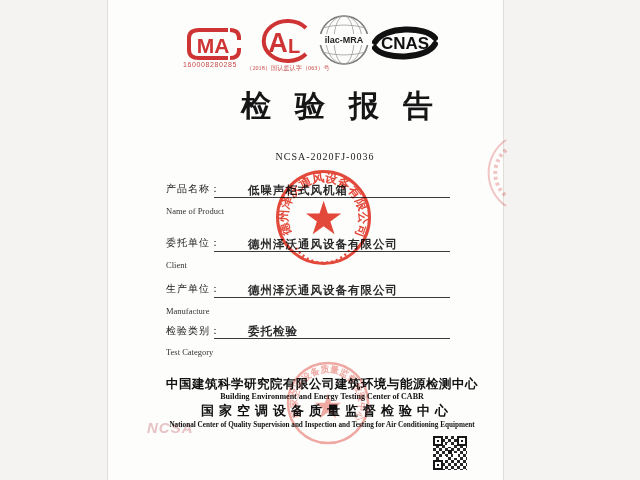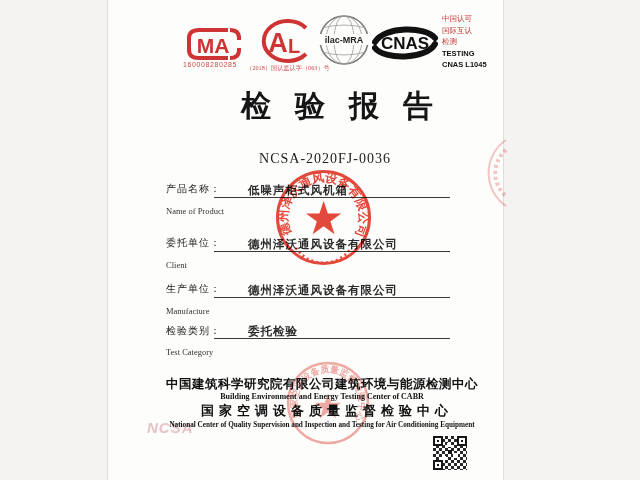--- a/index.html
+++ b/index.html
@@ -13,21 +13,21 @@
   .cma-number { left:183px; top:61px; font-size:7px; letter-spacing:.6px; color:#c84b48; font-family:"Liberation Sans",sans-serif; }
   .cal-note   { left:236px; top:64px; width:104px; font-size:6.2px; color:#c84b48; text-align:center; }
   .cnas-text  { left:442px; top:13px; line-height:11.5px; font-size:7.5px; font-family:"Liberation Sans",sans-serif; }
   .cnas-text .red { color:#c2342f; display:block; }
   .cnas-text .blk { color:#111; font-weight:bold; display:block; }
 
   
   .title-cn { left:140px; top:86px; width:370px; text-align:center; font-size:30px; font-weight:bold;
               letter-spacing:24px; padding-left:24px; font-family:"Liberation Sans",sans-serif; color:#151515; }
   .title-en { left:140px; top:126px; width:370px; text-align:center; font-size:21px; letter-spacing:4px; color:#1a1a1a; }
-  .report-no { left:140px; top:151px; width:370px; text-align:center; font-size:14px; letter-spacing:1px; color:#222; }
+  .report-no { left:140px; top:151px; width:370px; text-align:center; font-size:10px; letter-spacing:1px; color:#222; }
 
   
   .flabel-cn { left:166px; font-size:10px; color:#222; letter-spacing:1px; }
   .flabel-en { left:166px; font-size:8.5px; color:#333;margin-top:7px; }
   .fline { left:214px; width:236px; height:1px; background:#3a3a3a; }
   .fvalue { left:248px; width:206px; text-align:left; font-size:11.5px; font-weight:600; color:#2a2a2a; letter-spacing:1px; }
 
   
   .org-cn { left:147px; top:376px; width:350px; text-align:center; font-size:12.5px; font-weight:bold;
             letter-spacing:.5px; font-family:"Liberation Sans",sans-serif; color:#101010; }
@@ -67,27 +67,20 @@
     <rect x="0" y="20" width="52" height="11" fill="#fdfdfc"></rect>
     <text x="26" y="29" text-anchor="middle" font-size="9" font-weight="bold" fill="#222" font-family="Liberation Sans, sans-serif">ilac-MRA</text>
   </svg>
 
   <svg class="abs" style="left:372px;top:24px" width="66" height="38" viewBox="0 0 66 38">
     <path d="M 3 18 C 12 2 54 2 63 14" fill="none" stroke="#111" stroke-width="6" stroke-linecap="round"></path>
     <path d="M 3 24 C 12 36 54 36 63 20" fill="none" stroke="#111" stroke-width="6" stroke-linecap="round"></path>
     <text x="33" y="25" text-anchor="middle" font-size="17" font-weight="bold" fill="#111" font-family="Liberation Sans, sans-serif">CNAS</text>
   </svg>
 
-  <div class="abs cnas-text">
-    <span class="red">中国认可</span>
-    <span class="red">国际互认</span>
-    <span class="red">检测</span>
-    <span class="blk">TESTING</span>
-    <span class="blk">CNAS L1045</span>
-  </div>
 
   <div class="abs title-cn">检验报告</div>
   <div class="abs report-no">NCSA-2020FJ-0036</div>
 
   <div class="abs flabel-cn" style="top:182px">产品名称：</div>
   <div class="abs fvalue" style="top:183px">低噪声柜式风机箱</div>
   <div class="abs fline" style="top:197px"></div>
   <div class="abs flabel-en" style="top:199px">Name of Product</div>
 
   <div class="abs flabel-cn" style="top:236px">委托单位：</div>

